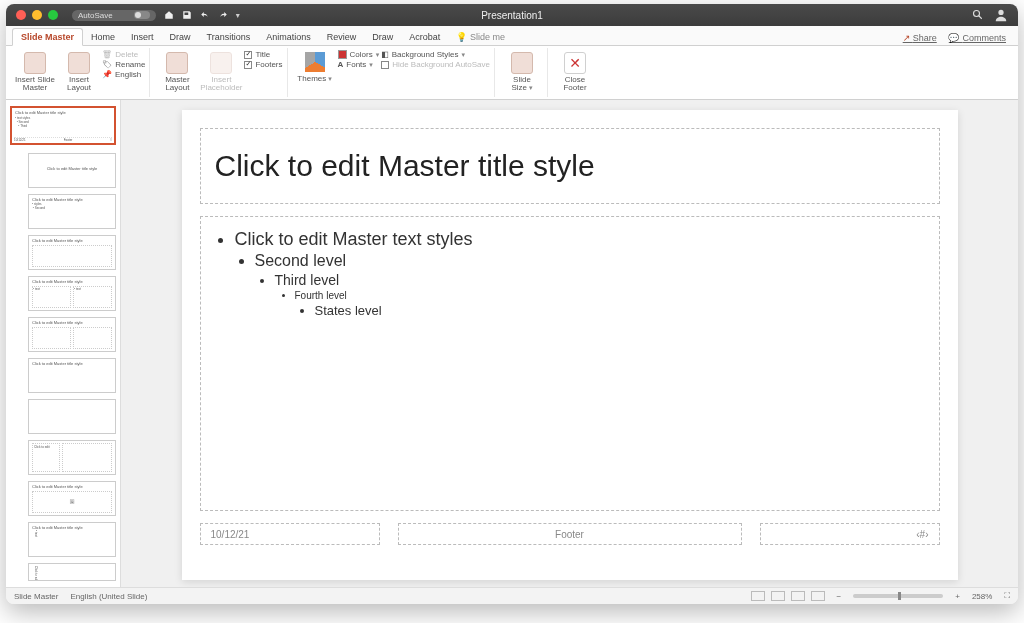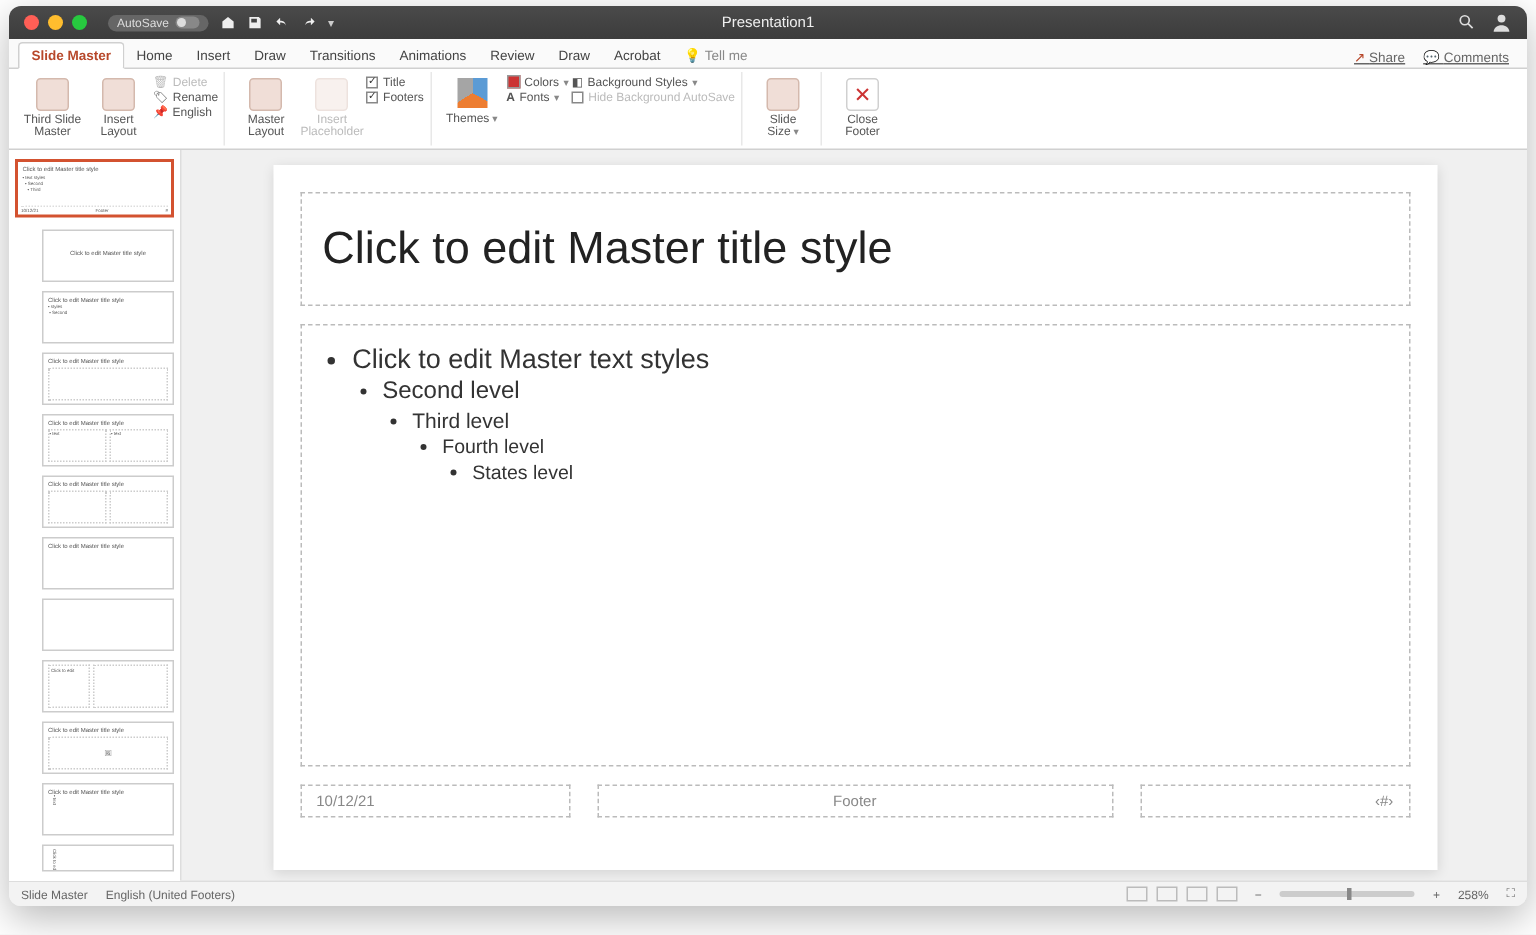--- a/index.html
+++ b/index.html
@@ -7,21 +7,21 @@
 
   
   .window { width: 1012px; height: 600px; margin: 4px auto 0; box-shadow: 0 8px 26px rgba(0,0,0,.28); border-radius: 8px; overflow:hidden; background:#f5f5f5; display:flex; flex-direction:column;}
   
   
   .titlebar { height:22px; background:linear-gradient(#4a4a4a,#3c3c3c); display:flex; align-items:center; color:#ddd; position:relative; }
   .traffic { display:flex; gap:6px; margin-left:10px; }
   .traffic span{ width:10px;height:10px;border-radius:50%; display:block;}
   .tl-close{background:#ff5f56;} .tl-min{background:#ffbd2e;} .tl-max{background:#27c93f;}
   .qat { display:flex; align-items:center; gap:8px; margin-left:14px; font-size:8px;}
-  .qat .pill{ background:#666; border-radius:8px; padding:1px 6px; display:flex; align-items:center; gap:4px;}
+  .qat .pill{ background:#666; border-radius:8px; padding:1px 6px; display:flex; align-items:center; gap:21px;}
   .qat svg{ width:10px;height:10px; fill:#eee;}
   .title-center{ position:absolute; left:0; right:0; text-align:center; font-size:10px; color:#eee; pointer-events:none;}
   .tb-right{ margin-left:auto; margin-right:10px; display:flex; gap:10px; align-items:center;}
 
   
   .tabs { height:20px; background:#fafafa; border-bottom:1px solid #d0d0d0; display:flex; align-items:flex-end; padding:0 6px;}
   .tab { padding:3px 8px; font-size:9px; color:#444; cursor:default;}
   .tab.active{ background:#fff; color:#b7472a; border:1px solid #d0d0d0; border-bottom:1px solid #fff; border-radius:3px 3px 0 0; margin-bottom:-1px; font-weight:600;}
   .tabs .spacer{flex:1;}
   .sharebtn,.commentsbtn{ font-size:9px; color:#666; padding:2px 6px; border-radius:3px;text-decoration:underline;}
@@ -55,21 +55,21 @@
   .tfoot{ position:absolute; bottom:1px; left:2px; right:2px; display:flex; justify-content:space-between; border-top:1px dotted #ddd; font-size:3px;}
 
   .canvas{ flex:1; position:relative; overflow:auto; padding:10px 40px 20px;}
   .slide{ background:#fff; width:776px; height:470px; margin:0 auto; box-shadow:0 2px 8px rgba(0,0,0,.12); position:relative; padding:18px;}
   .ph{ border:1px dashed #bbb; position:relative; background:#fff;}
   .ph-title{ height:76px; padding:10px 14px; display:flex; align-items:center;}
   .ph-title span{ font-size:30px; color:#222; font-weight:400; font-family:"Calibri Light","Segoe UI Light",sans-serif;}
   .ph-body{ margin-top:12px; height:295px; padding:10px 14px; font-family:"Calibri","Segoe UI",sans-serif;}
   .ph-body ul{ list-style:disc; padding-left:20px;}
   .ph-body li{ margin:2px 0;}
-  .lv1{ font-size:18px;} .lv2{font-size:16px;} .lv3{font-size:14px;} .lv4{font-size:13px;} .lv5{font-size:13px;}
+  .lv1{ font-size:18px;} .lv2{font-size:16px;} .lv3{font-size:14px;} .lv4{font-size:10px;} .lv5{font-size:13px;}
   .ftrrow{ display:flex; gap:18px; margin-top:12px;}
   .ftrbox{ border:1px dashed #bbb; height:22px; font-size:10px; color:#888; display:flex; align-items:center; padding:0 10px;}
   .ftrbox.date{width:180px;} .ftrbox.ctr{flex:1; justify-content:center;} .ftrbox.num{width:180px; justify-content:flex-end;}
 
   
   .status{ height:17px; background:#f3f3f3; border-top:1px solid #ddd; display:flex; align-items:center; font-size:8px; color:#666; padding:0 8px; gap:12px;}
   .status .spacer{flex:1;}
   .viewbtns{ display:flex; gap:6px;}
   .viewbtns span{ width:14px;height:10px;border:1px solid #bbb;display:inline-block;}
   .zoomslider{ width:90px;height:4px;background:#ccc;position:relative;border-radius:2px;}
@@ -123,31 +123,31 @@
   <div class="tabs">
     <div class="tab active">Slide Master</div>
     <div class="tab">Home</div>
     <div class="tab">Insert</div>
     <div class="tab">Draw</div>
     <div class="tab">Transitions</div>
     <div class="tab">Animations</div>
     <div class="tab">Review</div>
     <div class="tab">Draw</div>
     <div class="tab">Acrobat</div>
-    <div class="tab" style="color:#888;">💡 <span>Tell me</span></div>
+    <div class="tab" style="color:#888;">💡 <span>Slide me</span></div>
     <div class="spacer"></div>
     <div class="sharebtn">Share</div>
     <div class="commentsbtn">Comments</div>
   </div>
 
   <div class="ribbon">
     <div class="group">
       <div class="bigbtn">
           <div class="ico"></div>
-          <div style="white-space:pre-line;line-height:1;">Third Slide
+          <div style="white-space:pre-line;line-height:1;">Insert Slide
 Master</div>
         </div>
       <div class="bigbtn">
           <div class="ico"></div>
           <div style="white-space:pre-line;line-height:1;">Insert
 Layout</div>
         </div>
       <div class="miniopts">
         <div class="txtbtn graybtn">🗑 <span>Delete</span></div>
         <div class="txtbtn">🏷 <span>Rename</span></div>
@@ -304,21 +304,21 @@
           <div class="ftrbox date">10/12/21</div>
           <div class="ftrbox ctr">Footer</div>
           <div class="ftrbox num">‹#›</div>
         </div>
       </div>
     </div>
   </div>
 
   <div class="status">
     <span>Slide Master</span>
-    <span>English (United Footers)</span>
+    <span>English (United Slide)</span>
     <div class="spacer"></div>
     <div class="viewbtns">
       <span></span>
       <span></span>
       <span></span>
       <span></span>
     </div>
     <span>−</span>
     <div class="zoomslider"></div>
     <span>+</span>

